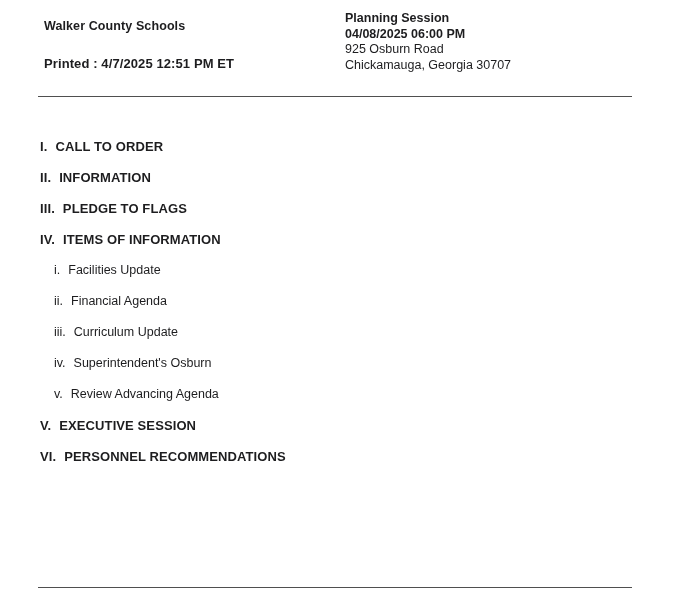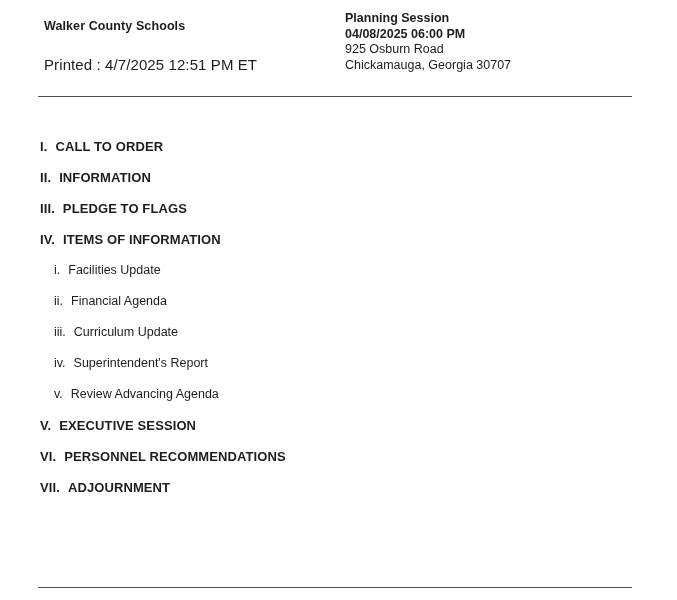--- a/index.html
+++ b/index.html
@@ -22,22 +22,22 @@
     top: 11px;
     font-size: 12.5px;
     font-weight: bold;
     letter-spacing: 0.1px;
     margin-top: 8px;
   }
   .printed-line {
     position: absolute;
     left: 44px;
     top: 56px;
-    font-size: 15px;
-    font-weight: normal;
+    font-size: 13px;
+    font-weight: bold;
     letter-spacing: 0.1px;
   }
   .meeting-block {
     position: absolute;
     left: 345px;
     top: 11px;
     width: 280px;
     text-align: left;
     font-size: 12.5px;
     line-height: 15.5px;
@@ -132,40 +132,36 @@
       <span class="agenda-label">Financial Agenda</span>
     </div>
 
     <div class="agenda-row level-2">
       <span class="agenda-numeral">iii.</span>
       <span class="agenda-label">Curriculum Update</span>
     </div>
 
     <div class="agenda-row level-2">
       <span class="agenda-numeral">iv.</span>
-      <span class="agenda-label">Superintendent's Report</span>
+      <span class="agenda-label">Superintendent's Osburn</span>
     </div>
 
     <div class="agenda-row level-2">
       <span class="agenda-numeral">v.</span>
       <span class="agenda-label">Review Advancing Agenda</span>
     </div>
 
     <div class="agenda-row level-1">
       <span class="agenda-numeral">V.</span>
       <span class="agenda-label">EXECUTIVE SESSION</span>
     </div>
 
     <div class="agenda-row level-1">
       <span class="agenda-numeral">VI.</span>
       <span class="agenda-label">PERSONNEL RECOMMENDATIONS</span>
     </div>
 
-    <div class="agenda-row level-1">
-      <span class="agenda-numeral">VII.</span>
-      <span class="agenda-label">ADJOURNMENT</span>
-    </div>
 
   </div>
 
   <div class="rule bottom"></div>
 
 </div>
 
 </body></html>

